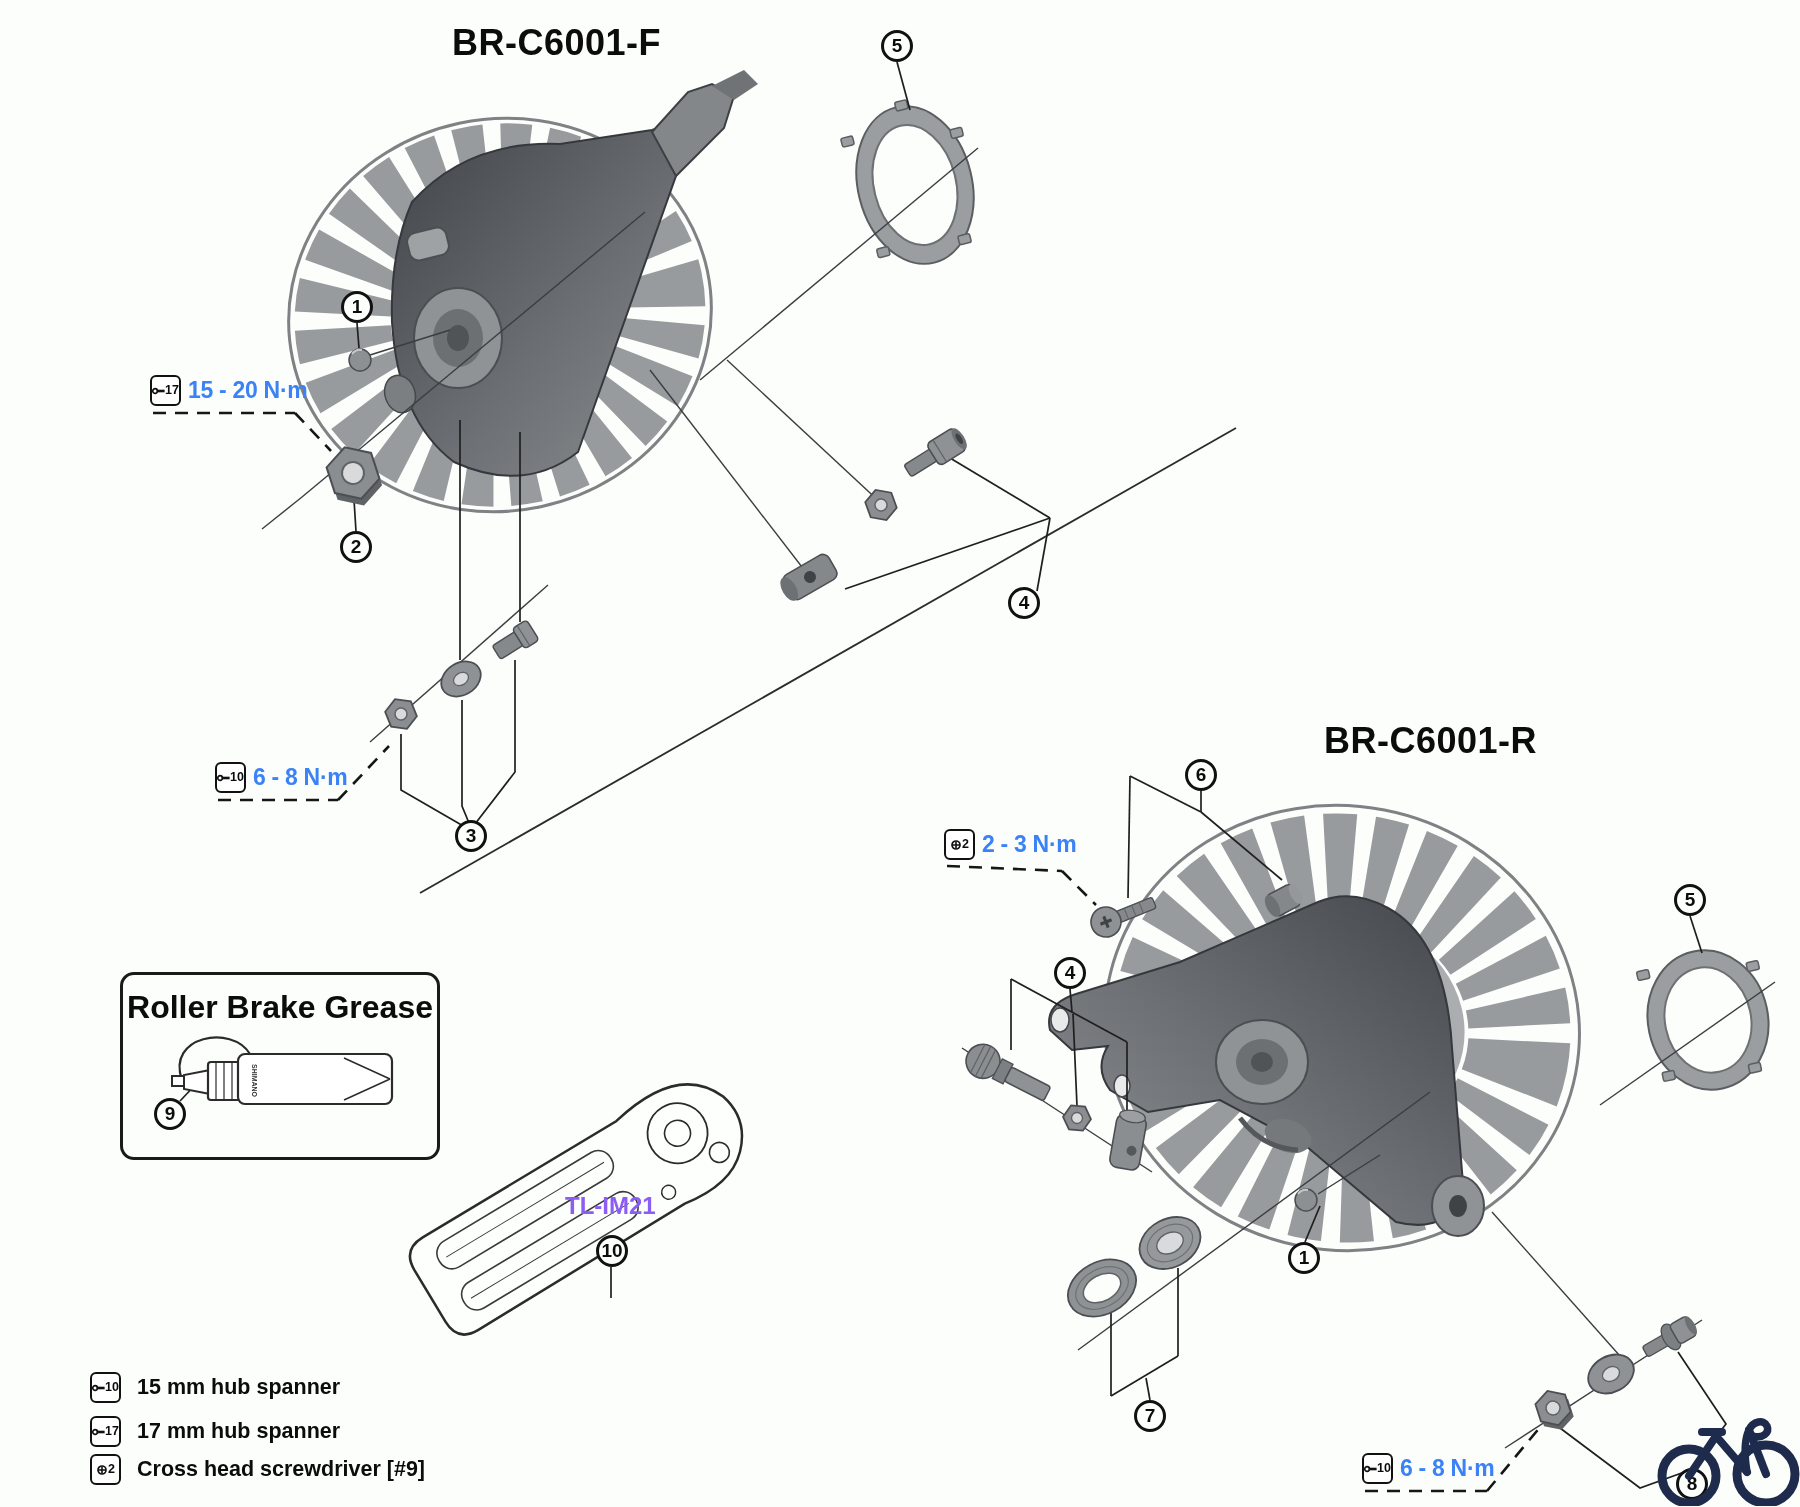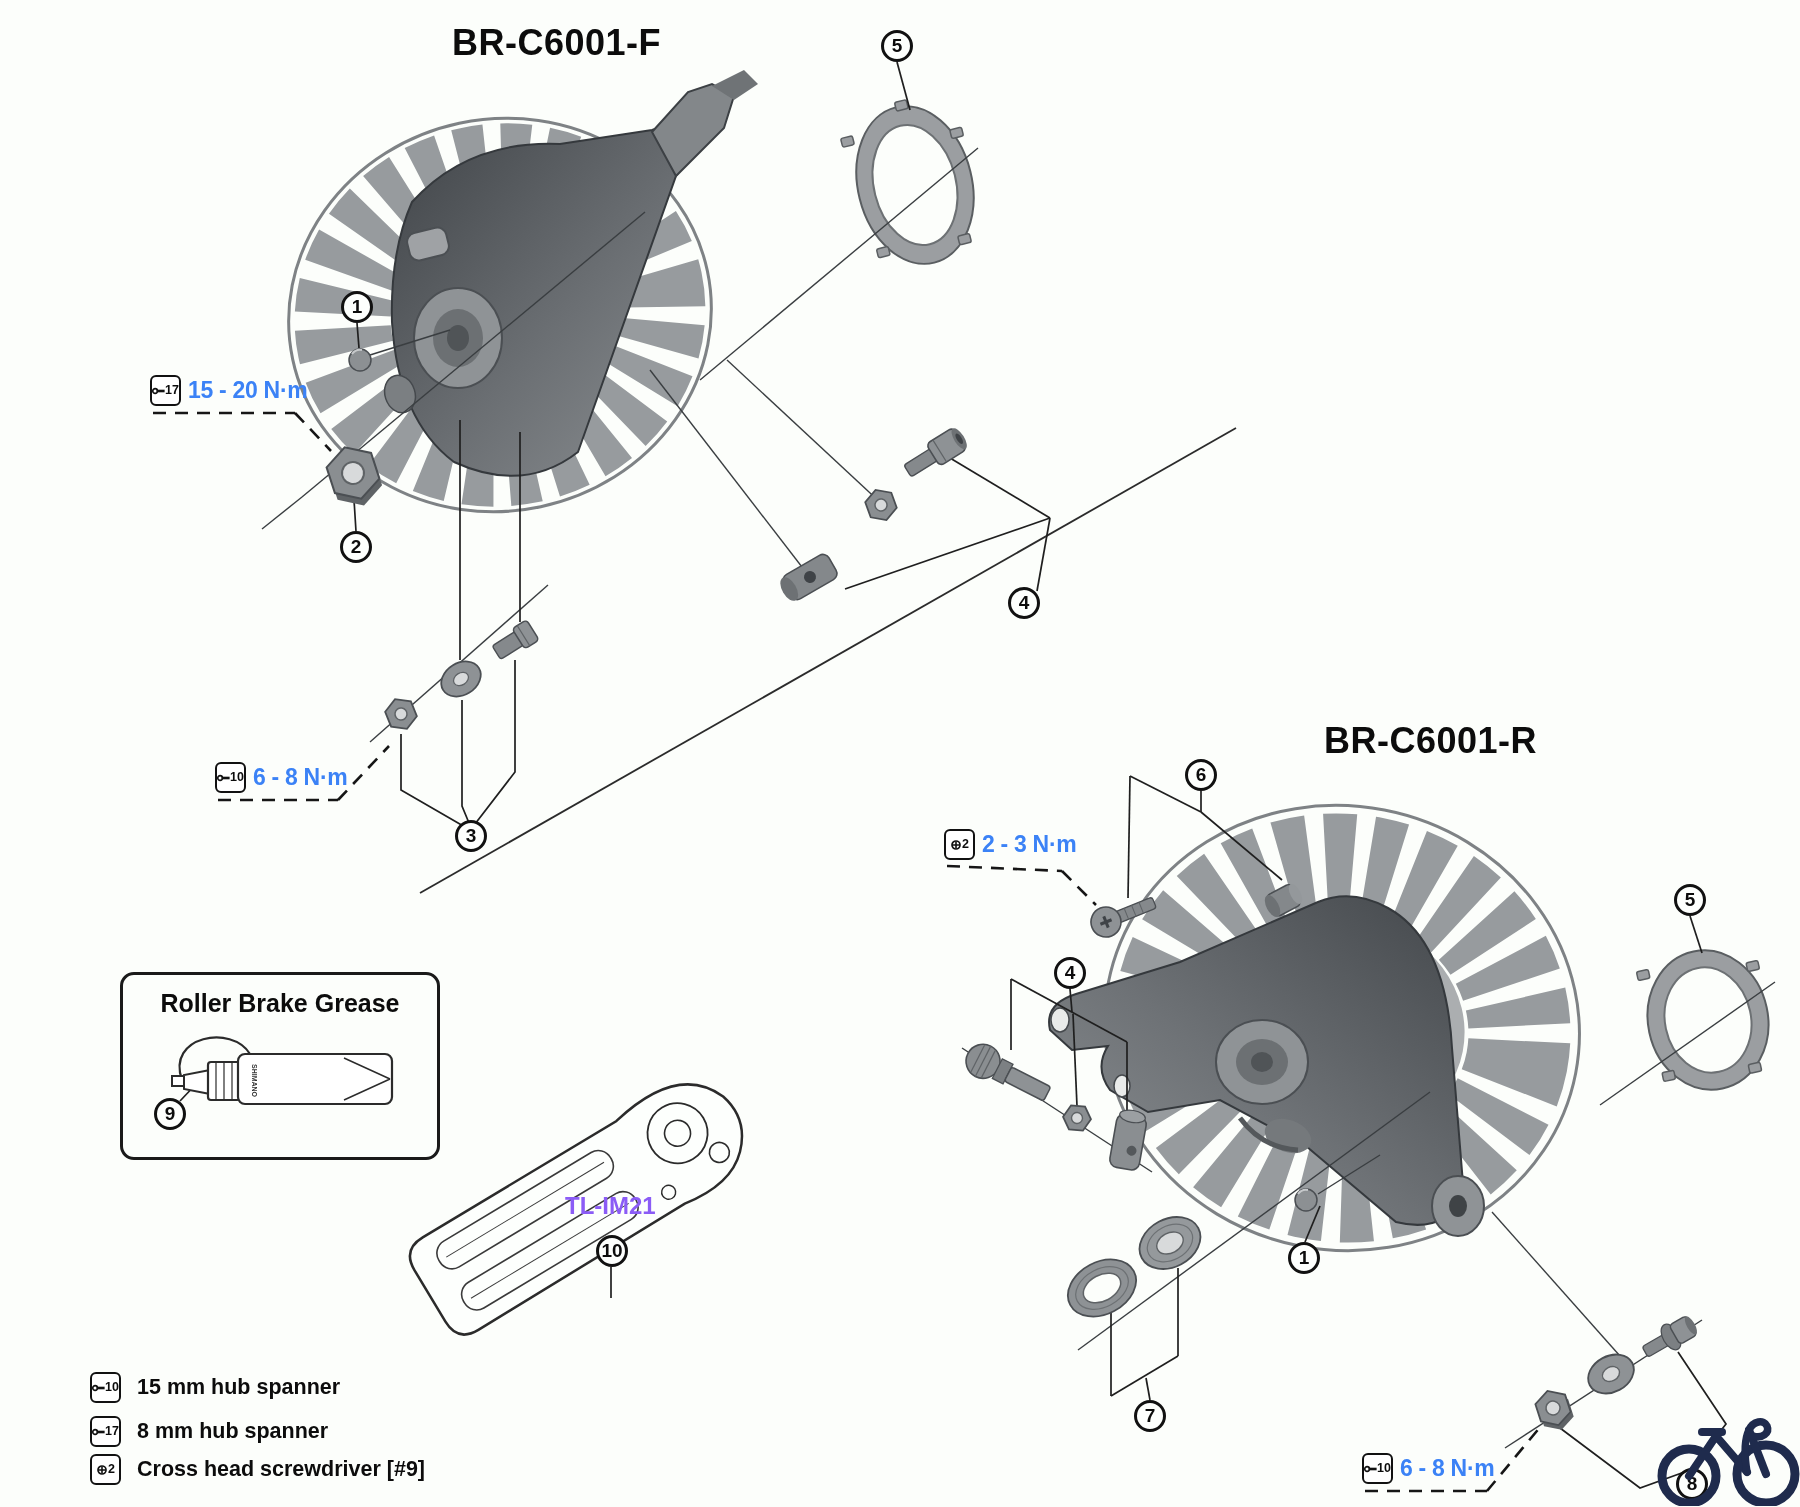--- a/index.html
+++ b/index.html
@@ -14,21 +14,21 @@
   .torque{position:absolute;display:flex;align-items:center;gap:7px;white-space:nowrap;}
   .torque .txt{font-weight:700;font-size:23px;color:#3b82f6;letter-spacing:-.3px;}
   .toolbox{width:31px;height:31px;box-sizing:border-box;border:2.5px solid #111;border-radius:6px;background:#fff;
       display:flex;flex-direction:row;align-items:center;justify-content:center;flex:0 0 auto;}
   .toolbox b{font-size:12.5px;line-height:11px;color:#0c0c0c;}
   .toolbox svg{display:block;}
   .legend-row{position:absolute;display:flex;align-items:center;gap:16px;white-space:nowrap;}
   .legend-row .txt{font-weight:700;font-size:21.5px;color:#0c0c0c;}
   .grease-box{position:absolute;left:120px;top:972px;width:320px;height:188px;box-sizing:border-box;
       border:3px solid #1a1a1a;border-radius:14px;background:transparent;}
-  .grease-box .gtitle{margin-top:14px;text-align:center;font-weight:700;font-size:25px;color:#0c0c0c;}
+  .grease-box .gtitle{margin-top:14px;text-align:center;font-weight:700;font-size:32px;color:#0c0c0c;}
   .bike{position:absolute;left:1652px;top:1408px;pointer-events:none;}
 </style>
 </head>
 <body>
 
 <div class="canvas">
 
   <svg class="art" viewBox="0 0 1800 1507">
     <defs>
       <linearGradient id="gBody" x1="0" y1="0" x2="1" y2="1">
@@ -359,21 +359,21 @@
     <span class="txt">15 mm hub spanner</span>
   </div>
   <div class="legend-row" style="left:90px;top:1416px;">
     <span class="toolbox">
       <svg width="19" height="12" viewBox="0 0 19 12">
         <circle cx="4.5" cy="6" r="3.4" fill="none" stroke="#111" stroke-width="2.3"></circle>
         <rect x="6.8" y="4.1" width="11.5" height="3.8" fill="#111"></rect>
       </svg>
       <b>17</b>
     </span>
-    <span class="txt">8 mm hub spanner</span>
+    <span class="txt">17 mm hub spanner</span>
   </div>
   <div class="legend-row" style="left:90px;top:1454px;">
     <span class="toolbox">
       <svg width="12" height="12" viewBox="0 0 12 12">
         <circle cx="6" cy="6" r="4" fill="none" stroke="#111" stroke-width="1.7"></circle>
         <path d="M 6 2.5 V 9.5 M 2.5 6 H 9.5" stroke="#111" stroke-width="1.6"></path>
       </svg>
       <b>2</b>
     </span>
     <span class="txt">Cross head screwdriver [#9]</span>

